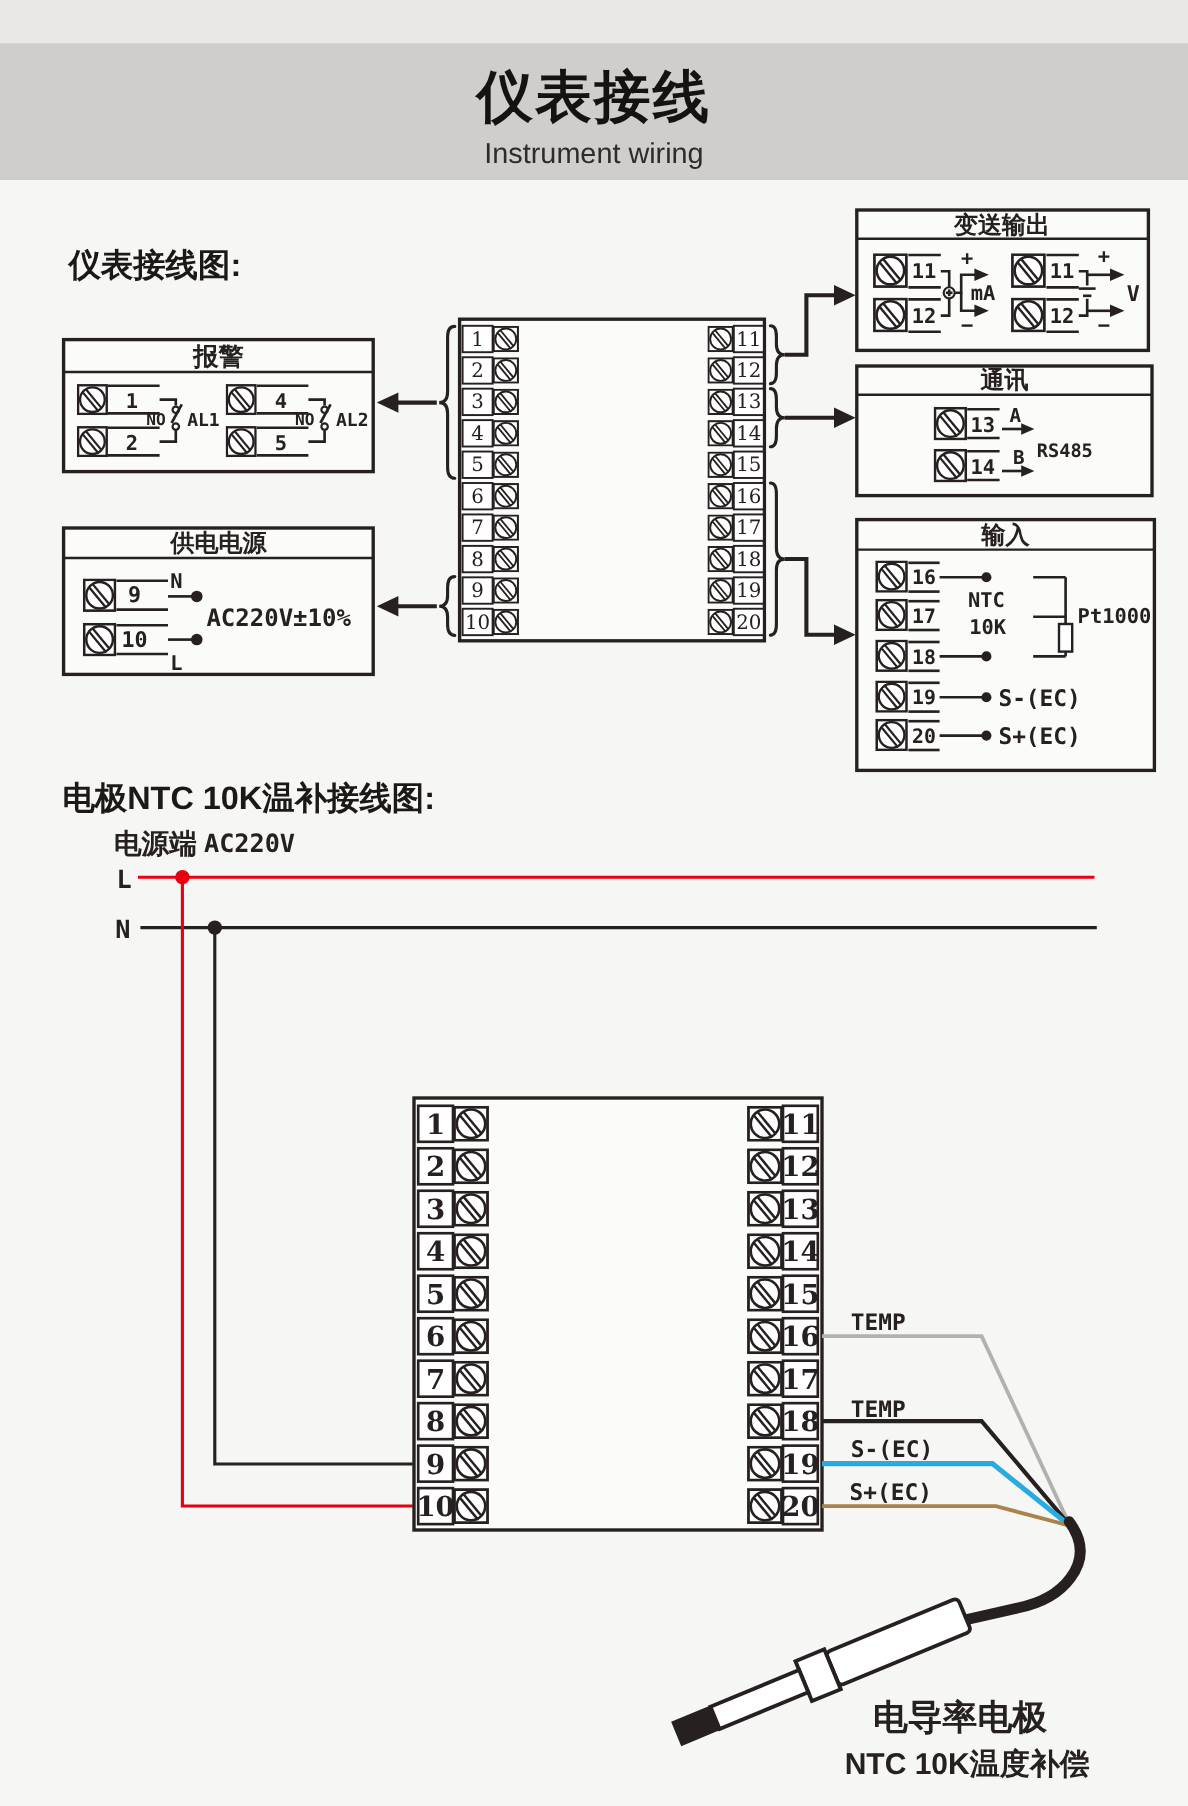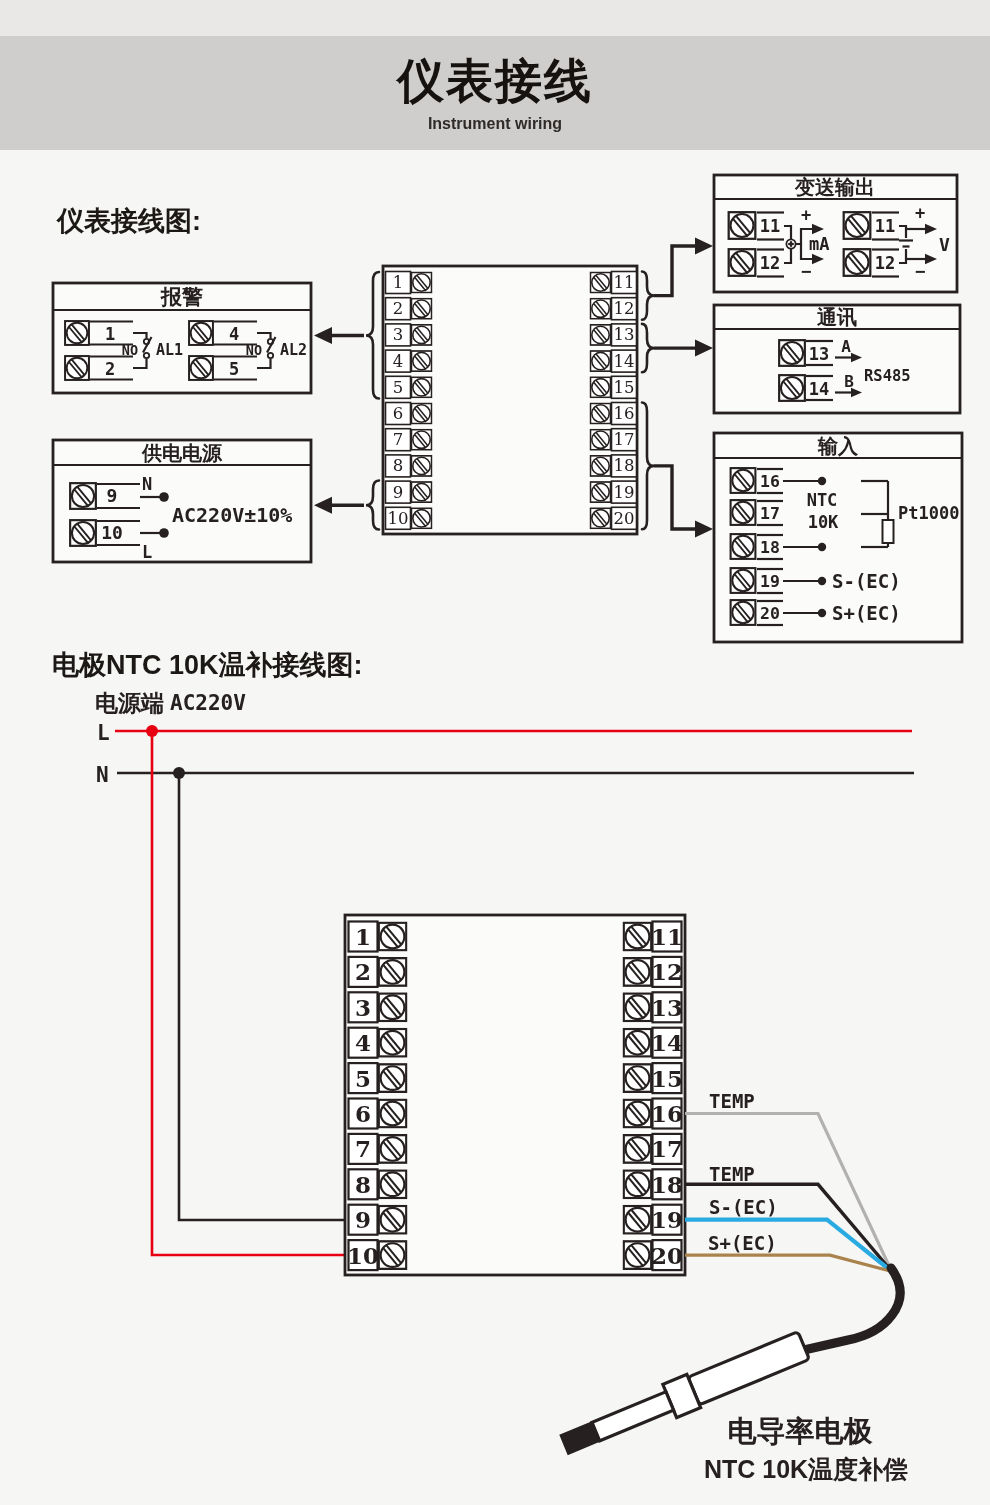--- a/index.html
+++ b/index.html
@@ -1,21 +1,21 @@
 <!DOCTYPE html>
 <html><head>
 <meta charset="utf-8">
 <style>
   html,body{margin:0;padding:0;background:#f6f6f5;}
   .page{position:relative;width:990px;height:1505px;background:#f6f6f5;overflow:hidden;
         font-family:"Liberation Sans", sans-serif;color:#262020;}
   .topstrip{position:absolute;top:0;left:0;width:990px;height:36px;background:#e9e8e7;}
   .header{position:absolute;top:36px;left:0;width:990px;height:114px;background:#cfcecd;text-align:center;}
   .header .title{margin-top:14px;font-size:47px;font-weight:bold;letter-spacing:2px;color:#151210;}
-  .header .subtitle{margin-top:2px;font-size:16px;color:#2e2b29;font-weight:bold;}
+  .header .subtitle{margin-top:2px;font-size:24px;color:#2e2b29;}
   svg.diagram{position:absolute;top:150px;left:0;}
 
   
   .cjk-h{font-family:"Liberation Sans",sans-serif;font-weight:bold;fill:#1c1816;}
   .cjk{font-family:"Liberation Sans",sans-serif;font-weight:bold;fill:#262020;}
   .mono{font-family:"DejaVu Sans Mono",monospace;font-weight:bold;fill:#262020;}
   .serif{font-family:"DejaVu Serif",serif;fill:#262020;}
   .box{fill:#fbfbfa;stroke:#262020;stroke-width:2.8;}
   .sep{stroke:#262020;stroke-width:2;}
   .cell{fill:#ffffff;stroke:#262020;stroke-width:1.6;}

